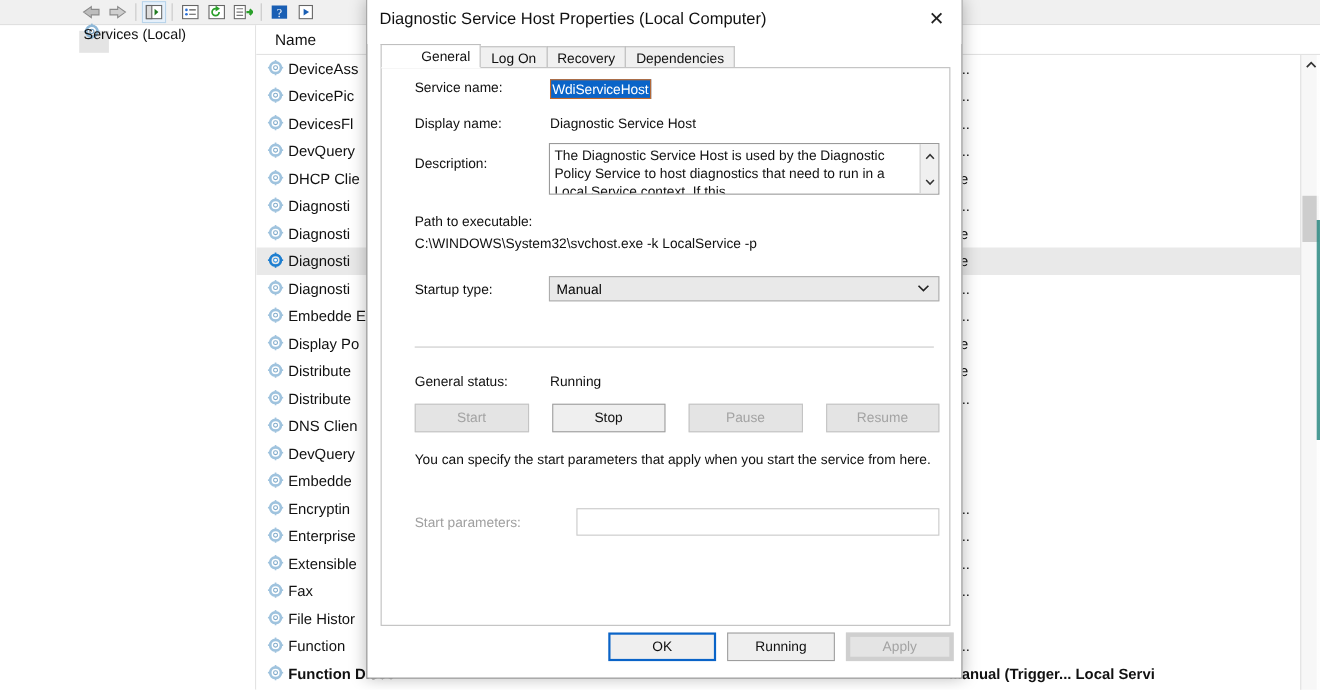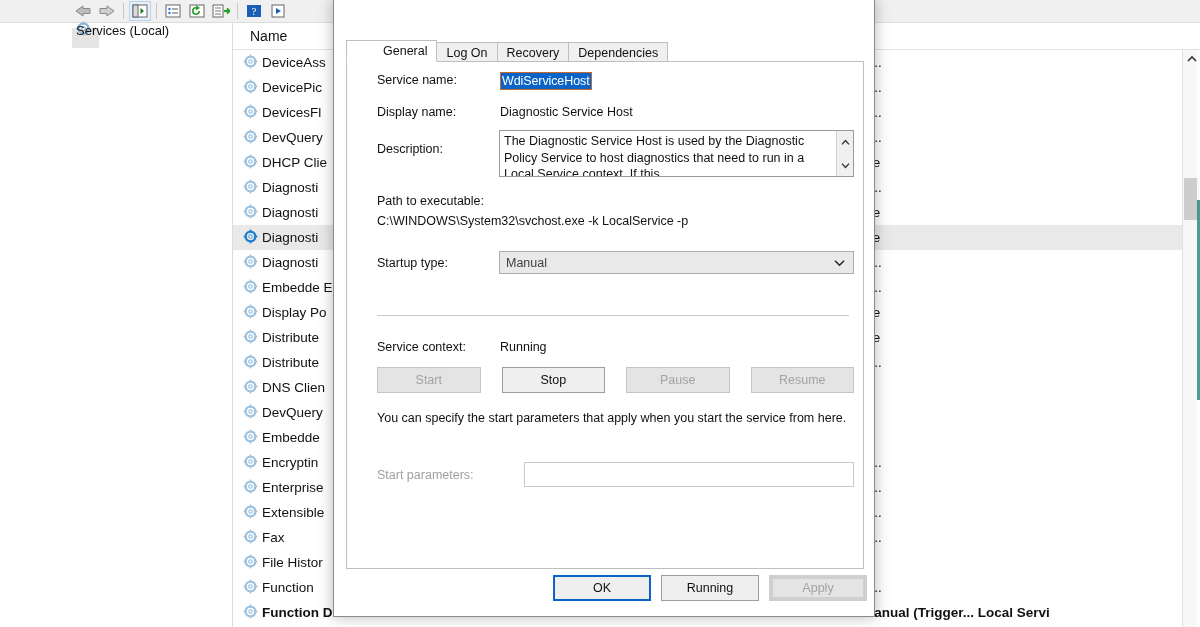--- a/index.html
+++ b/index.html
@@ -67,21 +67,21 @@
   .val{position:absolute;font-size:12.5px;color:#111;white-space:nowrap;}
 
   .selname{position:absolute;left:153px;top:10px;background:#0a64c8;color:#fff;padding:1px 1px;font-size:12.5px;letter-spacing:-.1px;border:1px solid #c56a2a;}
 
   .descbox{position:absolute;left:152px;top:68px;width:355px;height:47px;border:1px solid #9a9a9a;background:#fff;box-sizing:border-box;overflow:hidden;}
   .descbox .txt{position:absolute;left:4px;top:2px;width:320px;font-size:12.5px;line-height:16.5px;color:#111;}
   .desc-sb{position:absolute;right:0;top:0;width:16px;height:45px;background:#f0f0f0;border-left:1px solid #cfcfcf;}
   .desc-sb .a{position:absolute;left:0;width:16px;height:22px;display:flex;align-items:center;justify-content:center;font-size:11px;color:#333;}
 
   .combo{position:absolute;left:152px;top:189px;width:355px;height:23px;background:#e9e9e9;border:1px solid #adadad;box-sizing:border-box;display:flex;align-items:center;}
-  .combo .cv{margin-left:6px;font-size:12.5px;color:#404040;}
+  .combo .cv{margin-left:6px;font-size:12.5px;color:#000000;}
   .combo .arrow{position:absolute;right:8px;font-size:11px;color:#222;}
 
   .hr{position:absolute;left:30px;top:253px;width:472px;height:1px;background:#c9c9c9;}
 
   .btnrow{position:absolute;left:30px;top:305px;width:477px;display:flex;gap:21px;}
   .pbtn{width:113px;height:26px;background:#e1e1e1;border:1px solid #adadad;box-sizing:border-box;
         display:flex;align-items:center;justify-content:center;font-size:12.5px;color:#111;}
   .pbtn.dis{color:#a3a3a3;background:#e4e4e4;border-color:#c4c4c4;}
   .pbtn.en{background:#efefef;border-color:#9e9e9e;}
 
@@ -468,20 +468,24 @@
           </svg>
       </div>
       <div class="vs-thumb" style="top:128px;height:42px"></div>
     </div>
     <div class="teal-edge"></div>
   </div>
 </div>
 
 <div id="dlg">
 
+  <div class="dlg-title">
+    <div class="txt">Diagnostic Service Host Properties (Local Computer)</div>
+    <div class="dlg-close">✕</div>
+  </div>
 
   <div class="tabs" id="tabs">
       <div class="tab active">General</div>
       <div class="tab">Log On</div>
       <div class="tab">Recovery</div>
       <div class="tab">Dependencies</div>
     </div>
 
   <div class="tabbody">
 
@@ -516,21 +520,21 @@
       <span class="cv">Manual</span>
       <span class="arrow">
         <svg width="11" height="8" viewBox="0 0 11 8">
             <path d="M1 1.8 L5.5 6.2 L10 1.8" stroke="#222" stroke-width="1.5" fill="none"></path>
           </svg>
       </span>
     </div>
 
     <div class="hr"></div>
 
-    <div class="lbl" style="left:30px;top:278px">Service context:</div>
+    <div class="lbl" style="left:30px;top:278px">General status:</div>
     <div class="val" style="left:153px;top:278px">Running</div>
 
     <div class="btnrow" id="svcbtns">
         <div class="pbtn dis">Start</div>
         <div class="pbtn en">Stop</div>
         <div class="pbtn dis">Pause</div>
         <div class="pbtn dis">Resume</div>
       </div>
 
     <div class="helptext">You can specify the start parameters that apply when you start the service from here.</div>

